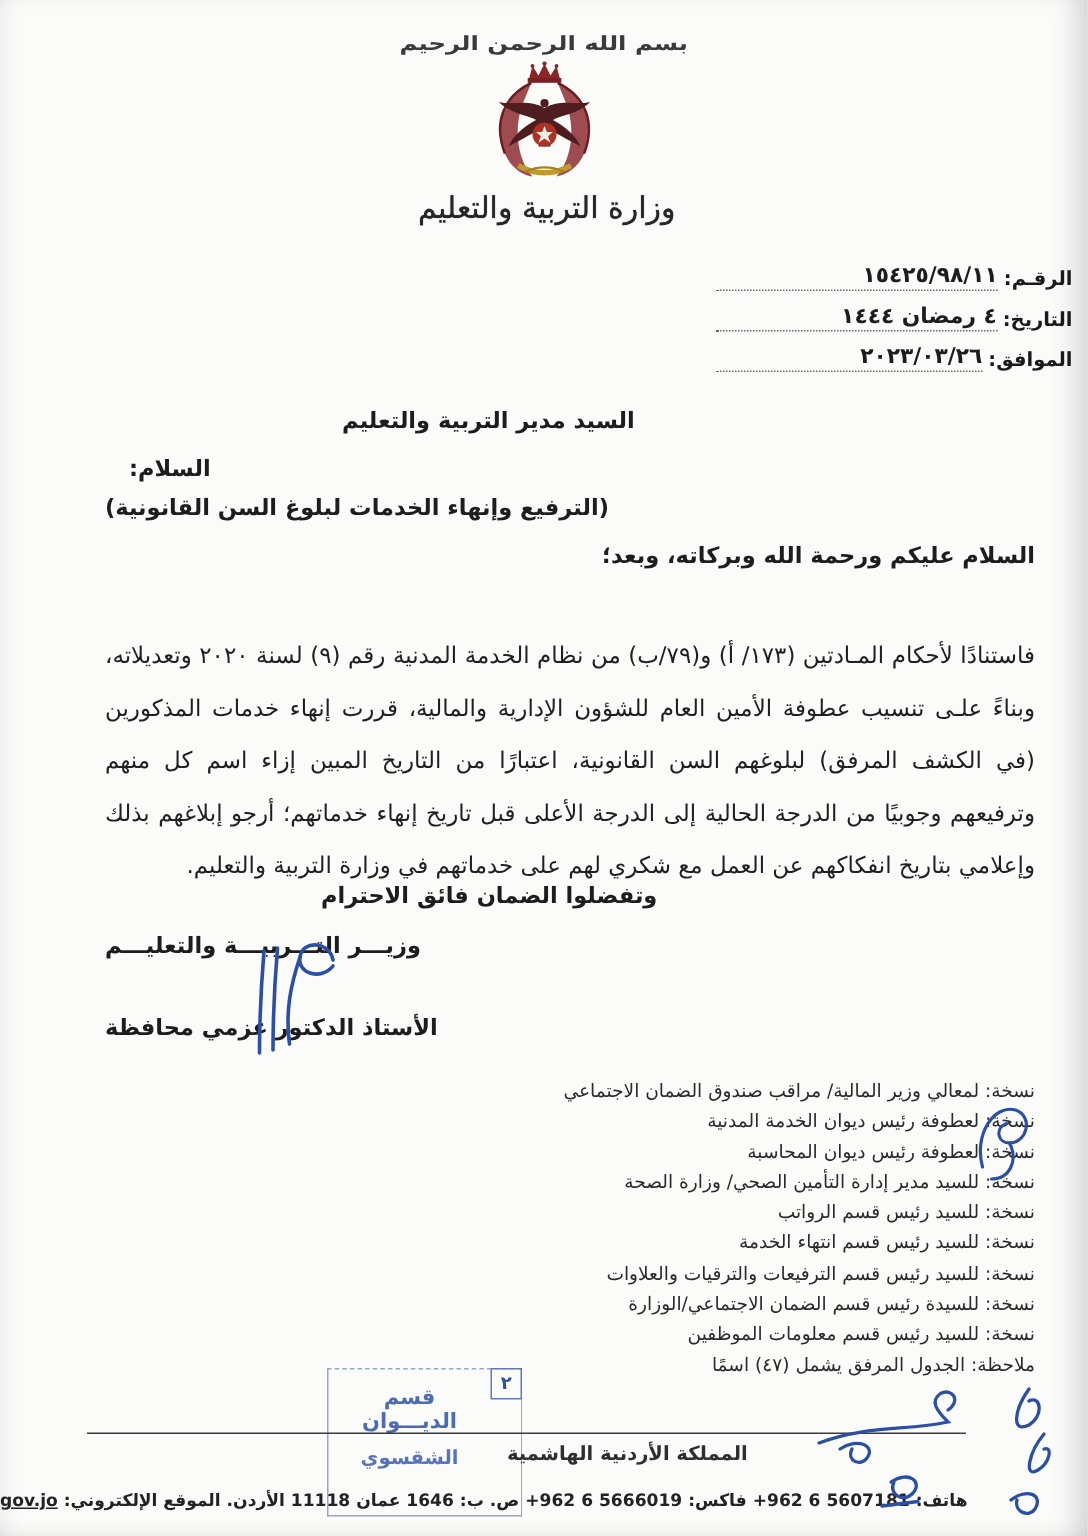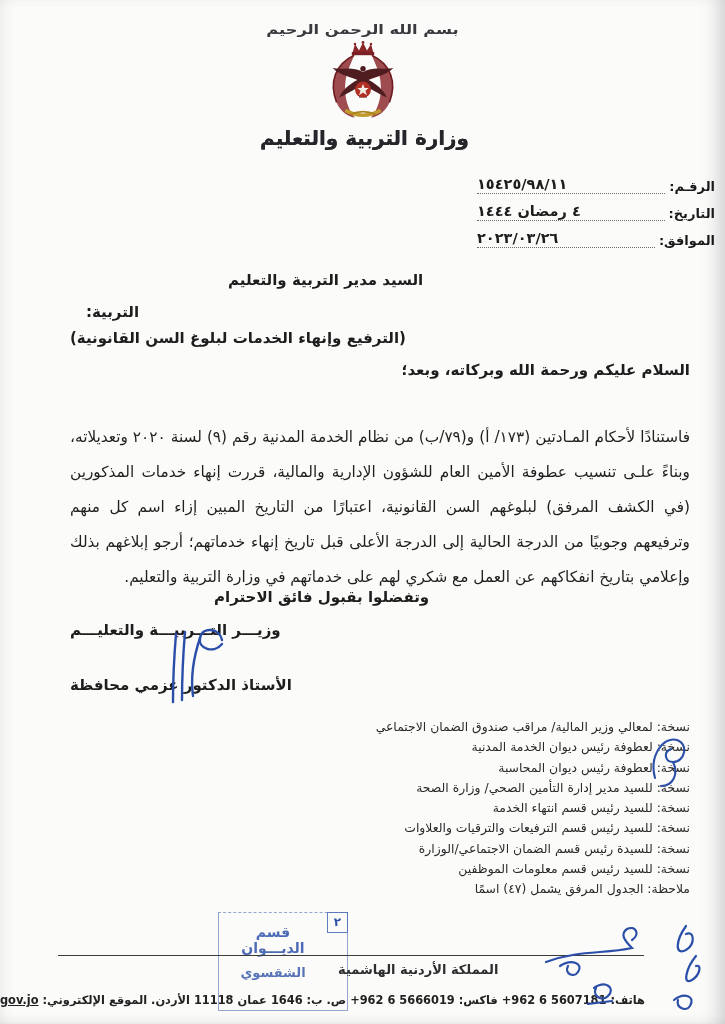--- a/index.html
+++ b/index.html
@@ -6,26 +6,26 @@
   .page{
     position:relative;width:725px;height:1024px;margin:0 auto;
     background:#fbfbfa;overflow:hidden;
     font-family:"DejaVu Sans",sans-serif;color:#1d1d1d;
     box-shadow:inset -16px 0 20px -12px rgba(70,70,75,.28), inset 12px 0 16px -13px rgba(70,70,75,.14), inset 0 -10px 14px -12px rgba(70,70,75,.12);
   }
   .abs{position:absolute;}
   
   .basmala{top:22px;left:0;right:0;text-align:center;font-size:13px;font-weight:bold;color:#3a3a3e;letter-spacing:0;transform:scaleX(1.25);}
   .crest{top:40px;left:50%;transform:translateX(-50%);}
-  .ministry-name{top:126px;left:4px;right:0;text-align:center;font-size:20px;font-weight:bold;color:#26262a;text-shadow:0 0 .6px #26262a;}
+  .ministry-name{top:126px;left:4px;right:0;text-align:center;font-size:20px;font-weight:normal;color:#26262a;text-shadow:0 0 .6px #26262a;}
   
   .ref{top:176px;right:10px;width:238px;font-size:13px;}
   .ref-line{display:flex;direction:rtl;align-items:flex-end;margin-bottom:9px;}
   .ref-label{font-weight:bold;white-space:nowrap;color:#1a1a1a;}
-  .ref-value{flex:1;text-align:left;font-weight:bold;font-size:14.5px;border-bottom:1.5px dotted #6a6a6a;padding-bottom:1px;margin-right:4px;direction:ltr;}
+  .ref-value{flex:1;text-align:right;font-weight:bold;font-size:14.5px;border-bottom:1.5px dotted #6a6a6a;padding-bottom:1px;margin-right:4px;direction:ltr;}
   
   .addressee{top:271px;left:228px;font-size:15px;font-weight:bold;}
   .subject-label{top:303px;left:86px;font-size:15px;font-weight:bold;}
   .subject{top:329px;left:70px;font-size:15px;font-weight:bold;}
   .salutation{top:361px;right:35px;font-size:15px;font-weight:bold;}
   .body-par{top:388px;right:35px;left:70px;font-size:15.3px;line-height:35px;text-align:justify;text-justify:inter-word;color:#1f1f1f;margin-top:32px;}
   .closing{top:588px;left:214px;font-size:15px;font-weight:bold;}
   .minister-title{top:621px;left:70px;font-size:15px;font-weight:bold;}
   .minister-name{top:676px;left:70px;font-size:15px;font-weight:bold;}
   .sig{top:612px;left:138px;}
@@ -90,44 +90,45 @@
       <span class="ref-label">التاريخ:</span>
       <span class="ref-value" style="direction:rtl;">٤ رمضان ١٤٤٤</span>
     </div>
     <div class="ref-line">
       <span class="ref-label">الموافق:</span>
       <span class="ref-value">٢٠٢٣/٠٣/٢٦</span>
     </div>
   </div>
 
   <div class="abs addressee">السيد مدير التربية والتعليم</div>
-  <div class="abs subject-label">التربية:</div>
+  <div class="abs subject-label">السلام:</div>
   <div class="abs subject">(الترفيع وإنهاء الخدمات لبلوغ السن القانونية)</div>
   <div class="abs salutation">السلام عليكم ورحمة الله وبركاته، وبعد؛</div>
   <div class="abs body-par">فاستنادًا لأحكام المـادتين (١٧٣/ أ) و(٧٩/ب) من نظام الخدمة المدنية رقم (٩) لسنة ٢٠٢٠ وتعديلاته، وبناءً علـى تنسيب عطوفة الأمين العام للشؤون الإدارية والمالية، قررت إنهاء خدمات المذكورين (في الكشف المرفق) لبلوغهم السن القانونية، اعتبارًا من التاريخ المبين إزاء اسم كل منهم وترفيعهم وجوبيًا من الدرجة الحالية إلى الدرجة الأعلى قبل تاريخ إنهاء خدماتهم؛ أرجو إبلاغهم بذلك وإعلامي بتاريخ انفكاكهم عن العمل مع شكري لهم على خدماتهم في وزارة التربية والتعليم.</div>
-  <div class="abs closing">وتفضلوا بقبول فائق الاحترام</div>
+  <div class="abs closing">وتفضلوا الضمان فائق الاحترام</div>
   <div class="abs minister-title">وزيـــر التـــربيـــة والتعليـــم</div>
   <div class="abs minister-name">الأستاذ الدكتور عزمي محافظة</div>
 
   <div class="abs sig">
     <svg width="112" height="96" viewBox="0 0 112 96">
       <g fill="none" stroke="#2b4fa8" stroke-width="2.4" stroke-linecap="round">
         <path d="M84,28 C82,16 64,14 62,26 C60,37 76,42 84,32"></path>
         <path d="M62,26 C56,44 52,62 55,84"></path>
         <path d="M47,20 C45,44 44,66 44,88"></path>
         <path d="M38,22 C36,46 35,68 35,90"></path>
       </g>
     </svg>
   </div>
 
   <div class="abs cc">
     <div>نسخة: لمعالي وزير المالية/ مراقب صندوق الضمان الاجتماعي</div>
     <div>نسخة: لعطوفة رئيس ديوان الخدمة المدنية</div>
     <div>نسخة: لعطوفة رئيس ديوان المحاسبة</div>
     <div>نسخة: للسيد مدير إدارة التأمين الصحي/ وزارة الصحة</div>
+    <div>نسخة: للسيد رئيس قسم الرواتب</div>
     <div>نسخة: للسيد رئيس قسم انتهاء الخدمة</div>
     <div>نسخة: للسيد رئيس قسم الترفيعات والترقيات والعلاوات</div>
     <div>نسخة: للسيدة رئيس قسم الضمان الاجتماعي/الوزارة</div>
     <div>نسخة: للسيد رئيس قسم معلومات الموظفين</div>
     <div>ملاحظة: الجدول المرفق يشمل (٤٧) اسمًا</div>
   </div>
 
   <div class="abs cc-sig">
     <svg width="62" height="72" viewBox="0 0 62 72">
       <g fill="none" stroke="#2b4fa8" stroke-width="2.1" stroke-linecap="round">

